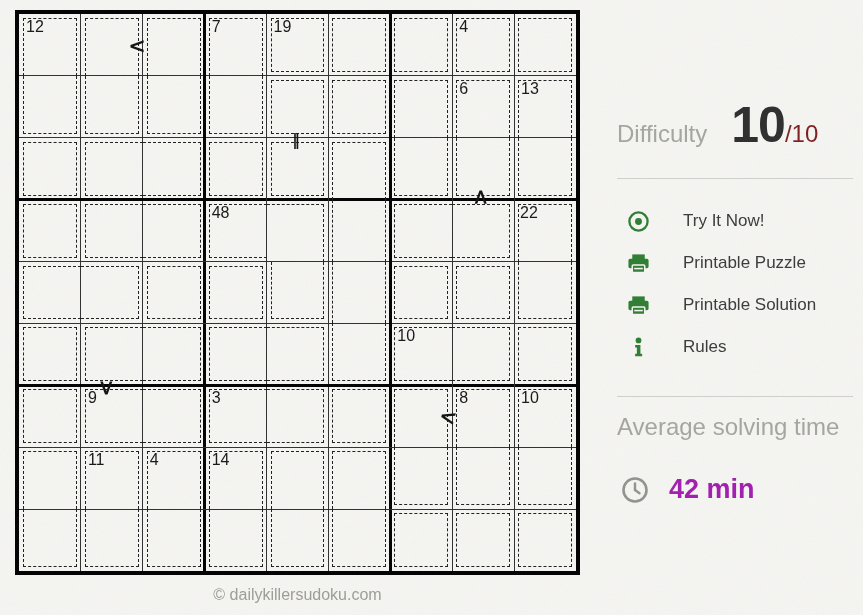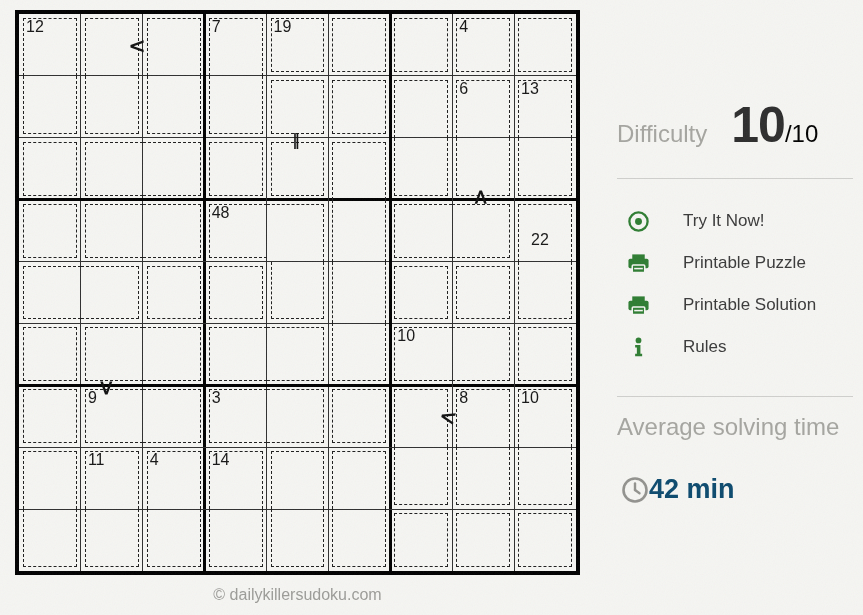--- a/index.html
+++ b/index.html
@@ -27,29 +27,29 @@
   .symbol{
     position:absolute;z-index:5;color:#111;font-weight:700;
     font-family:"DejaVu Sans",sans-serif;
     transform:translate(-50%,-50%);
   }
   
   #sidebar{position:absolute;left:617px;top:0;width:236px;height:569px;}
   .diff-row{position:absolute;top:96px;left:0;display:flex;align-items:baseline;}
   .muted-big{font-size:24px;color:#a5a5a0;}
   .diff-val{font-size:50px;font-weight:700;color:#2d2d2d;margin-left:24px;letter-spacing:-1px;}
-  .diff-max{font-size:24px;color:#000000;}
+  .diff-max{font-size:24px;color:#7f1d1d;}
   .divider{position:absolute;left:0;width:236px;height:1px;background:#cfcfcc;}
   #links{position:absolute;top:200px;left:0;width:236px;}
   .link-row{display:flex;align-items:center;height:42px;cursor:pointer;}
   .link-icon{width:23px;height:23px;margin-left:10px;flex:0 0 23px;}
   .link-label{margin-left:33px;font-size:17px;color:#3a3a3a;}
   #avg-label{position:absolute;top:413px;left:0;}
   .time-row{position:absolute;top:474px;left:4px;display:flex;align-items:center;}
-  .time-value{font-size:27px;font-weight:700;color:#0c4a6e;}
+  .time-value{font-size:27px;font-weight:700;color:#a21caf;margin-left:20px;}
   
   #footer{
     position:absolute;left:15px;top:586px;width:565px;text-align:center;
     font-size:16px;color:#9c9c98;
   }
   #noise{position:absolute;left:0;top:0;z-index:90;pointer-events:none;opacity:.05;}
 </style>
 </head>
 <body>
 
@@ -111,21 +111,21 @@
       <div class="cage" style="left: 65.9px; top: 189.7px; width: 57.9px; height: 53.9px; border-width: 1.5px 0px 1.5px 1.5px;"></div>
       <div class="cage" style="left: 123.8px; top: 189.7px; width: 57.9px; height: 53.9px; border-width: 1.5px 1.5px 1.5px 0px;"></div>
       <div class="cage" style="left: 189.7px; top: 189.7px; width: 57.9px; height: 53.9px; border-width: 1.5px 0px 1.5px 1.5px;"></div>
       <div class="cage" style="left: 247.6px; top: 189.7px; width: 57.9px; height: 57.9px; border-width: 1.5px 1.5px 0px 0px;"></div>
       <div class="cage" style="left: 251.6px; top: 247.6px; width: 53.9px; height: 57.9px; border-width: 0px 1.5px 1.5px;"></div>
       <span class="cage-label" style="left: 192.7px; top: 190.7px;">48</span>
       <div class="cage" style="left: 375.3px; top: 189.7px; width: 57.9px; height: 53.9px; border-width: 1.5px 0px 1.5px 1.5px;"></div>
       <div class="cage" style="left: 433.2px; top: 189.7px; width: 57.9px; height: 53.9px; border-width: 1.5px 1.5px 1.5px 0px;"></div>
       <div class="cage" style="left: 499.1px; top: 189.7px; width: 53.9px; height: 57.9px; border-width: 1.5px 1.5px 0px;"></div>
       <div class="cage" style="left: 499.1px; top: 247.6px; width: 53.9px; height: 57.9px; border-width: 0px 1.5px 1.5px;"></div>
-      <span class="cage-label" style="left: 512px; top: 190.7px; margin-top: 27px;">22</span>
+      <span class="cage-label" style="left: 501px; top: 190.7px;">22</span>
       <div class="cage" style="left: 4px; top: 251.6px; width: 57.9px; height: 53.9px; border-width: 1.5px 0px 1.5px 1.5px;"></div>
       <div class="cage" style="left: 61.9px; top: 251.6px; width: 57.9px; height: 53.9px; border-width: 1.5px 1.5px 1.5px 0px;"></div>
       <div class="cage" style="left: 127.8px; top: 251.6px; width: 53.9px; height: 53.9px; border-width: 1.5px;"></div>
       <div class="cage" style="left: 189.7px; top: 251.6px; width: 53.9px; height: 53.9px; border-width: 1.5px;"></div>
       <div class="cage" style="left: 375.3px; top: 251.6px; width: 53.9px; height: 53.9px; border-width: 1.5px;"></div>
       <div class="cage" style="left: 437.2px; top: 251.6px; width: 53.9px; height: 53.9px; border-width: 1.5px;"></div>
       <div class="cage" style="left: 4px; top: 313.4px; width: 53.9px; height: 53.9px; border-width: 1.5px;"></div>
       <div class="cage" style="left: 65.9px; top: 313.4px; width: 57.9px; height: 53.9px; border-width: 1.5px 0px 1.5px 1.5px;"></div>
       <div class="cage" style="left: 123.8px; top: 313.4px; width: 57.9px; height: 53.9px; border-width: 1.5px 1.5px 1.5px 0px;"></div>
       <div class="cage" style="left: 189.7px; top: 313.4px; width: 57.9px; height: 53.9px; border-width: 1.5px 0px 1.5px 1.5px;"></div>

